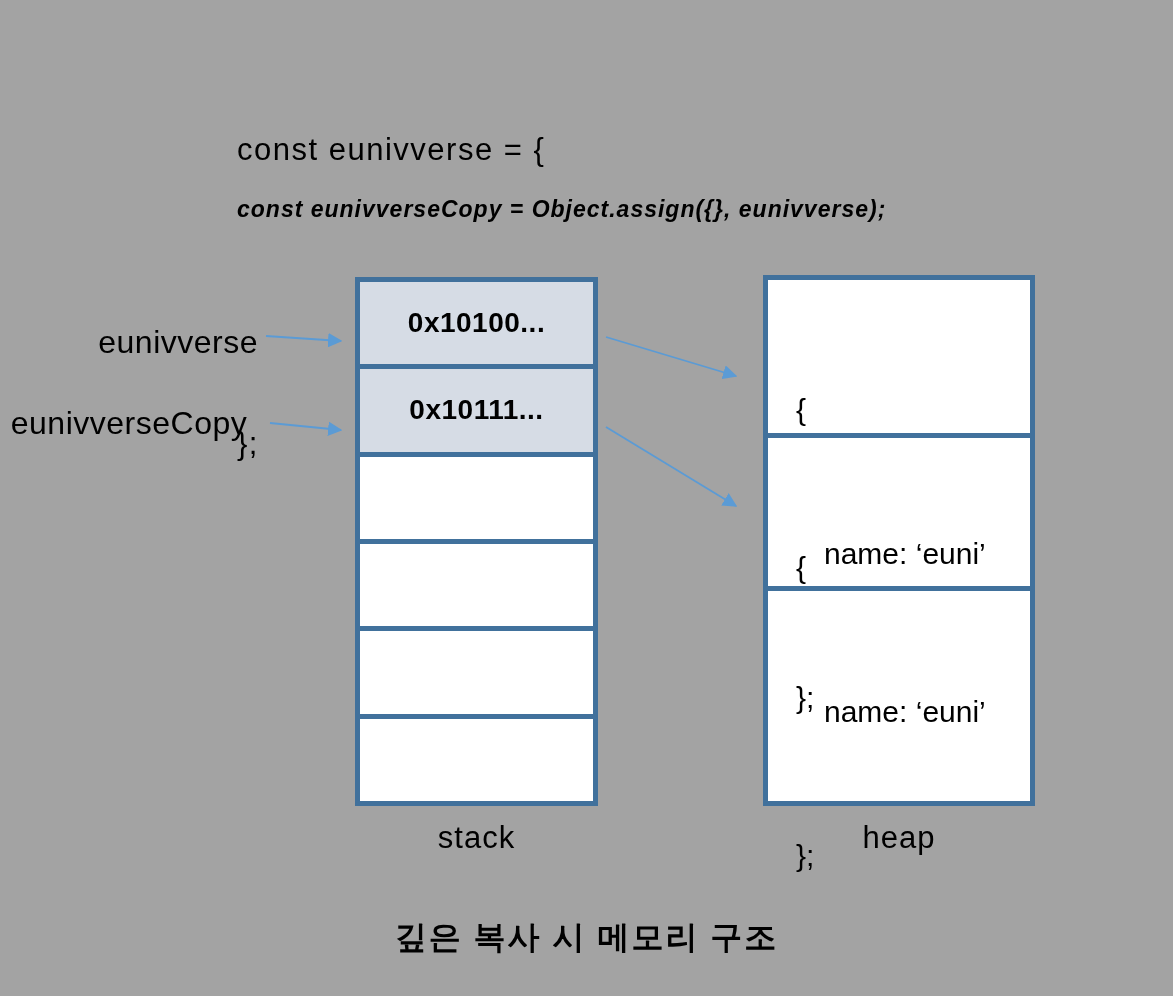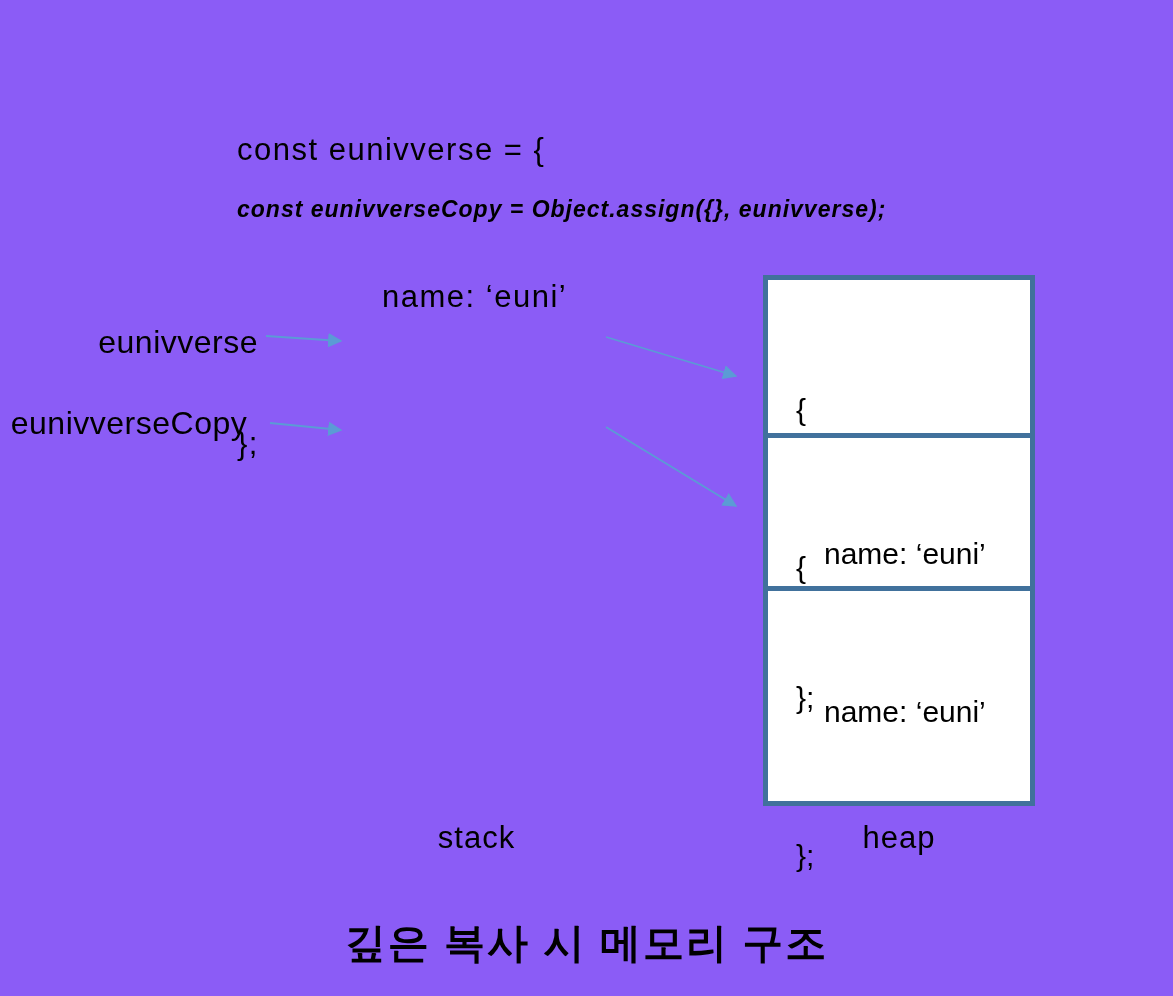--- a/index.html
+++ b/index.html
@@ -1,20 +1,20 @@
 <!DOCTYPE html>
 <html><head>
 <meta charset="utf-8">
 <style>
   html, body { margin: 0; padding: 0; background: #ffffff; }
   .canvas {
     position: relative;
     width: 1173px;
     height: 996px;
-    background: #8b5cf6;
+    background: #a3a3a3;
     font-family: "Liberation Sans", "DejaVu Sans", sans-serif;
     color: #000000;
     overflow: hidden;
   }
 
   
   .top-code {
     position: absolute;
     left: 237px;
     top: 27px;
@@ -113,21 +113,21 @@
   .col-label.stack { left: 355px; width: 243px; }
   .col-label.heap  { left: 763px; width: 272px; }
 
   
   .caption {
     position: absolute;
     left: 0;
     top: 916px;
     width: 1173px;
     text-align: center;
-    font-size: 41px;
+    font-size: 32px;
     font-weight: bold;
     letter-spacing: 2px;
   }
 
   
   svg.arrows {
     position: absolute;
     left: 0; top: 0;
     width: 1173px;
     height: 996px;
@@ -147,20 +147,28 @@
     <div>const eunivverse = {</div>
     <div class="indent">name: ‘euni’</div>
     <div>};</div>
   </div>
 
   <div class="copy-code">const eunivverseCopy = Object.assign({}, eunivverse);</div>
 
   <div class="var-label v1">eunivverse</div>
   <div class="var-label v2">eunivverseCopy</div>
 
+  <div class="stack-box">
+    <div class="stack-row filled">0x10100...</div>
+    <div class="stack-row filled">0x10111...</div>
+    <div class="stack-row"></div>
+    <div class="stack-row"></div>
+    <div class="stack-row"></div>
+    <div class="stack-row"></div>
+  </div>
 
   <div class="heap-box">
     <div class="heap-section heap-sec-1">
       <div>{</div>
       <div class="indent">name: ‘euni’</div>
       <div>};</div>
     </div>
     <div class="heap-section heap-sec-2">
       <div>{</div>
       <div class="indent">name: ‘euni’</div>

